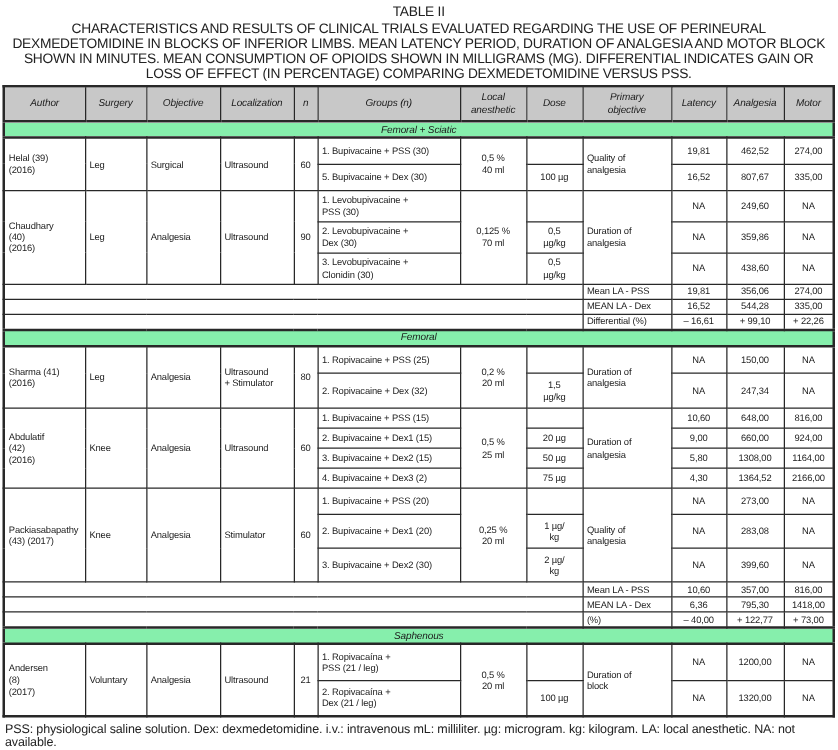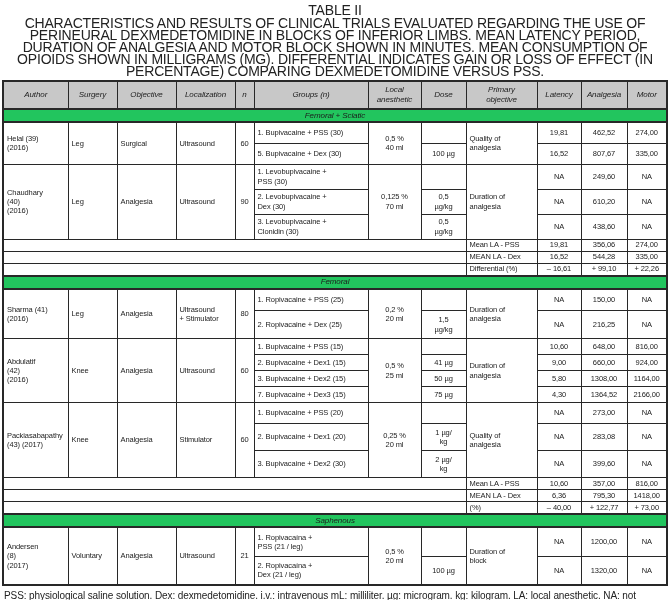--- a/index.html
+++ b/index.html
@@ -7,21 +7,21 @@
     width: 670px; height: 600px;
     background: #ffffff;
     overflow: hidden;
     font-family: "Liberation Sans", sans-serif;
     color: #1c1c1c;
   }
   .page { width: 670px; }
   .title-block {
     text-align: center;
     margin: 4px 6px 3px 6px;
-    font-size: 14px;
+    font-size: 11px;
     line-height: 12px;
     letter-spacing: -0.2px;
     color: #222;
   }
   .table-label { margin-bottom: 1px; }
   .caption .versus { }
   table.main {
     border-collapse: collapse;
     table-layout: fixed;
     width: 664px;
@@ -42,21 +42,21 @@
   th {
     background: #c8c8c8;
     font-style: italic;
     font-size: 8px;
     text-align: center;
     border-bottom: 2px solid #282828;
     height: 24px;
     padding: 1px 2px;
   }
   tr.bar td {
-    background: #22c55e;
+    background: #86efac;
     font-style: italic;
     text-align: center;
     border-top: 2px solid #282828;
     border-bottom: 2px solid #282828;
     height: 11px;
     padding: 0;
     font-size: 8px;
   }
   td.c { text-align: center; }
   td.l { text-align: left; }
@@ -175,21 +175,21 @@
         <td class="c">NA</td>
         <td class="c">249,60</td>
         <td class="c">NA</td>
       </tr>
       <tr class="h25">
         <td class="l">2. Levobupivacaine +
 Dex (30)</td>
         <td class="c">0,5
 µg/kg</td>
         <td class="c">NA</td>
-        <td class="c">610,20</td>
+        <td class="c">359,86</td>
         <td class="c">NA</td>
       </tr>
       <tr class="h25">
         <td class="l">3. Levobupivacaine +
 Clonidin (30)</td>
         <td class="c">0,5
 µg/kg</td>
         <td class="c">NA</td>
         <td class="c">438,60</td>
         <td class="c">NA</td>
@@ -233,25 +233,25 @@
         <td class="c" rowspan="2">0,2 %
 20 ml</td>
         <td class="c"></td>
         <td class="l" rowspan="2">Duration of
 analgesia</td>
         <td class="c">NA</td>
         <td class="c">150,00</td>
         <td class="c">NA</td>
       </tr>
       <tr class="h28">
-        <td class="l">2. Ropivacaine + Dex (25)</td>
+        <td class="l">2. Ropivacaine + Dex (32)</td>
         <td class="c">1,5
 µg/kg</td>
         <td class="c">NA</td>
-        <td class="c">216,25</td>
+        <td class="c">247,34</td>
         <td class="c">NA</td>
       </tr>
 
       <tr class="h16">
         <td class="l" rowspan="4">Abdulatif
 (42)
 (2016)</td>
         <td class="l" rowspan="4">Knee</td>
         <td class="l" rowspan="4">Analgesia</td>
         <td class="l" rowspan="4">Ultrasound</td>
@@ -261,34 +261,34 @@
 25 ml</td>
         <td class="c"></td>
         <td class="l" rowspan="4">Duration of
 analgesia</td>
         <td class="c">10,60</td>
         <td class="c">648,00</td>
         <td class="c">816,00</td>
       </tr>
       <tr class="h16">
         <td class="l">2. Bupivacaine + Dex1 (15)</td>
-        <td class="c">41 µg</td>
+        <td class="c">20 µg</td>
         <td class="c">9,00</td>
         <td class="c">660,00</td>
         <td class="c">924,00</td>
       </tr>
       <tr class="h16">
         <td class="l">3. Bupivacaine + Dex2 (15)</td>
         <td class="c">50 µg</td>
         <td class="c">5,80</td>
         <td class="c">1308,00</td>
         <td class="c">1164,00</td>
       </tr>
       <tr class="h16">
-        <td class="l">7. Bupivacaine + Dex3 (15)</td>
+        <td class="l">4. Bupivacaine + Dex3 (2)</td>
         <td class="c">75 µg</td>
         <td class="c">4,30</td>
         <td class="c">1364,52</td>
         <td class="c">2166,00</td>
       </tr>
 
       <tr class="h21">
         <td class="l" rowspan="3">Packiasabapathy
 (43) (2017)</td>
         <td class="l" rowspan="3">Knee</td>

